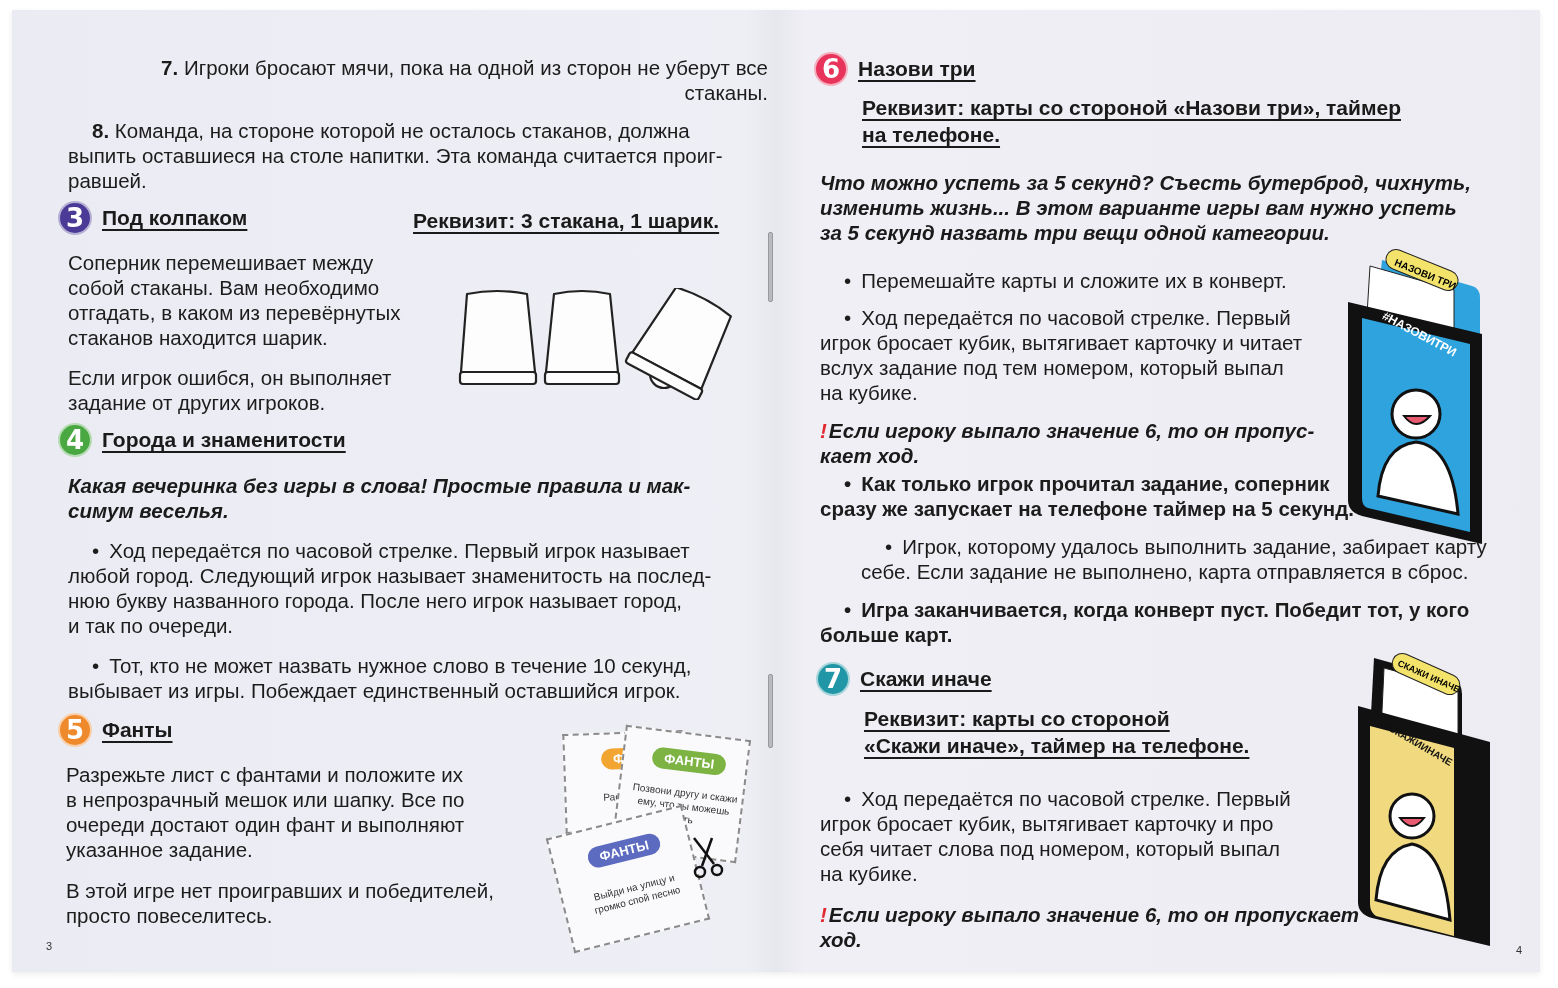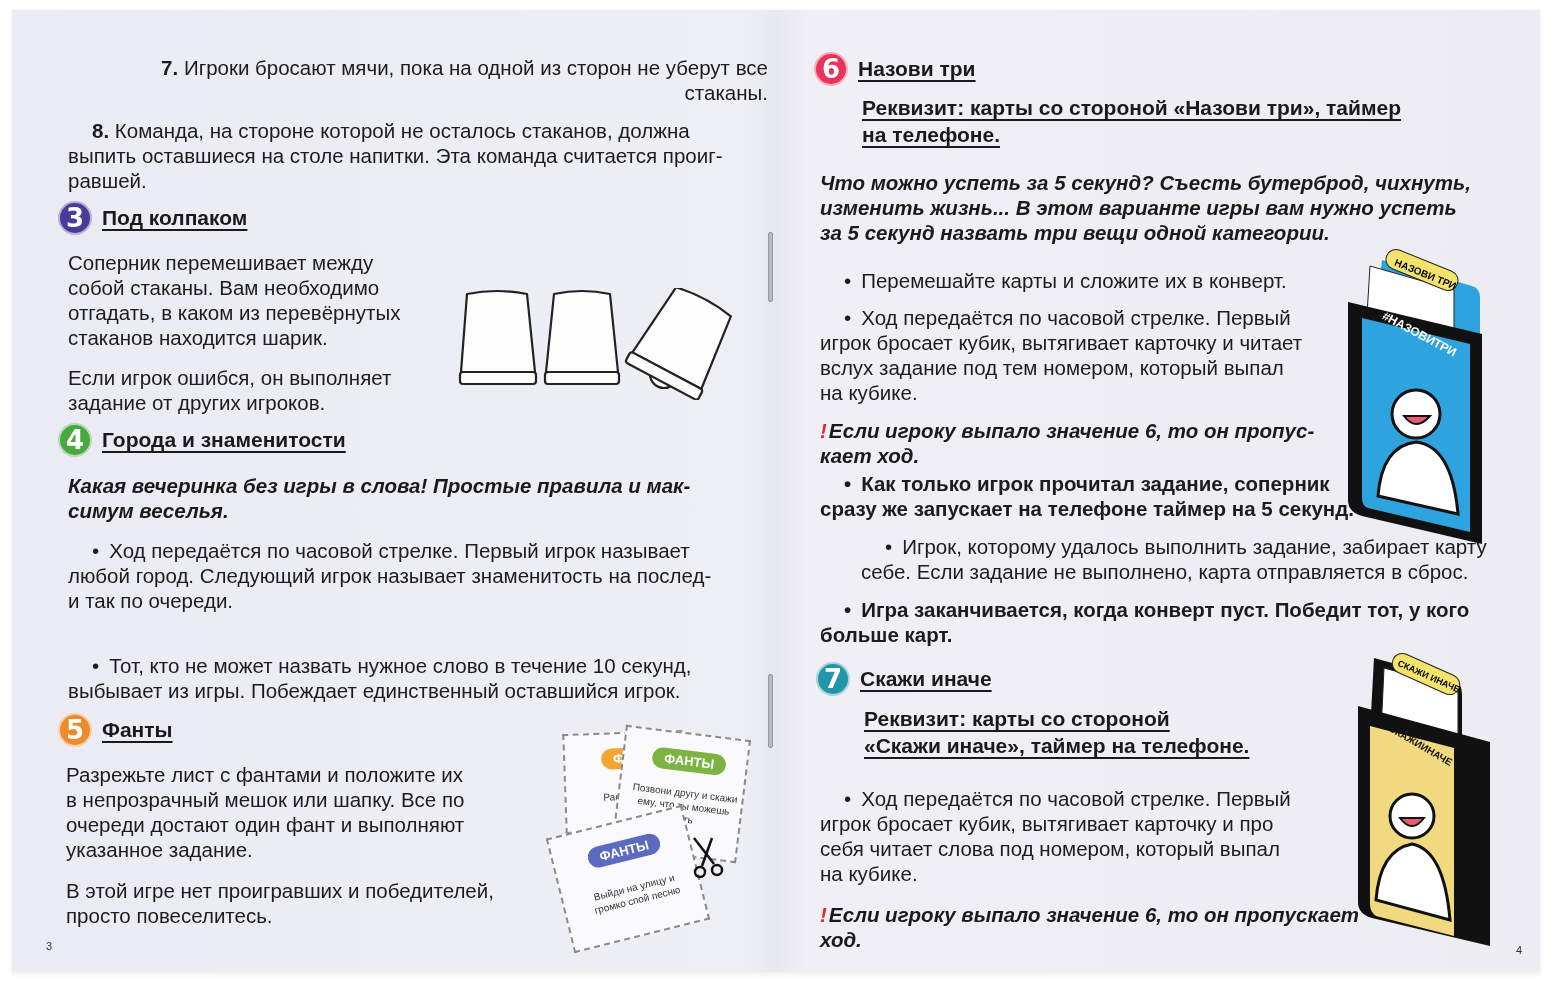--- a/index.html
+++ b/index.html
@@ -59,20 +59,21 @@
     <div class="abs p" style="left:56px; top:108px; width:700px;">
       <div style="padding-left:24px;"><span class="num-b">8.</span> <span>Команда, на стороне которой не осталось стаканов, должна</span></div>
       <div>выпить оставшиеся на столе напитки. Эта команда считается проиг-</div>
       <div>равшей.</div>
     </div>
 
     <div class="abs heading" style="left:46px; top:191px;">
       <div class="badge" style="background:#4b3b97;">3</div>
       <span class="h-title">Под колпаком</span>
     </div>
+    <div class="abs req" style="left:401px; top:197px;">Реквизит: 3 стакана, 1 шарик.</div>
     <div class="abs p" style="left:56px; top:240px; width:380px;">
       <div>Соперник перемешивает между</div>
       <div>собой стаканы. Вам необходимо</div>
       <div>отгадать, в каком из перевёрнутых</div>
       <div>стаканов находится шарик.</div>
     </div>
     <div class="abs p" style="left:56px; top:355px; width:380px;">
       <div>Если игрок ошибся, он выполняет</div>
       <div>задание от других игроков.</div>
     </div>
@@ -96,20 +97,21 @@
       <div class="badge" style="background:#4aa843;">4</div>
       <span class="h-title">Города и знаменитости</span>
     </div>
     <div class="abs italic-b" style="left:56px; top:463px; width:710px;">
       <div>Какая вечеринка без игры в слова! Простые правила и мак-</div>
       <div>симум веселья.</div>
     </div>
     <div class="abs p" style="left:56px; top:528px; width:710px;">
       <div class="bullet">Ход передаётся по часовой стрелке. Первый игрок называет</div>
       <div>любой город. Следующий игрок называет знаменитость на послед-</div>
+      <div>нюю букву названного города. После него игрок называет город,</div>
       <div>и так по очереди.</div>
     </div>
     <div class="abs p" style="left:56px; top:643px; width:710px;">
       <div class="bullet">Тот, кто не может назвать нужное слово в течение 10 секунд,</div>
       <div>выбывает из игры. Побеждает единственный оставшийся игрок.</div>
     </div>
 
     <div class="abs heading" style="left:46px; top:703px;">
       <div class="badge" style="background:#ef8a2c;">5</div>
       <span class="h-title">Фанты</span>

